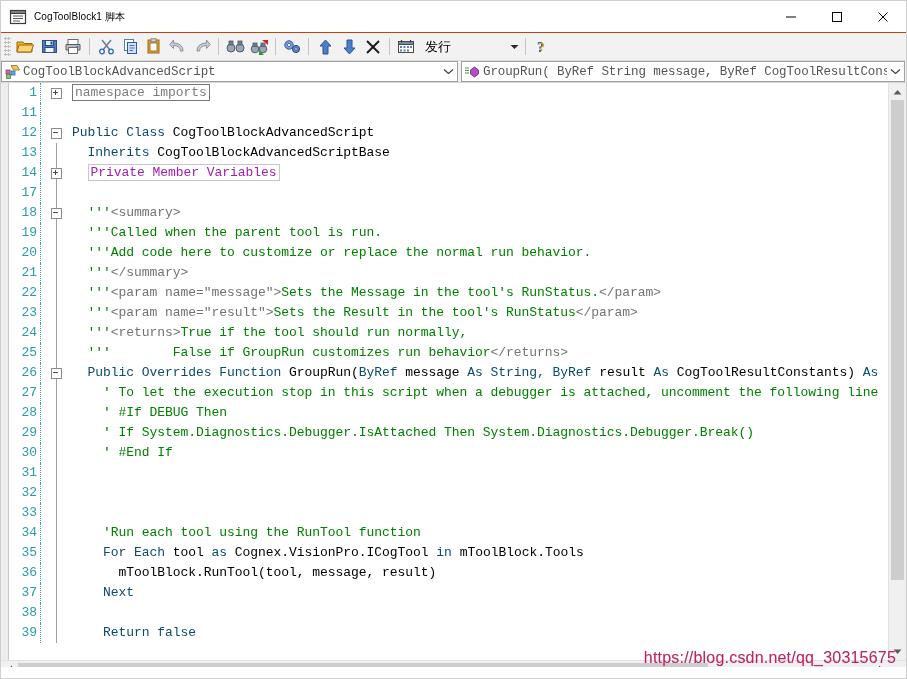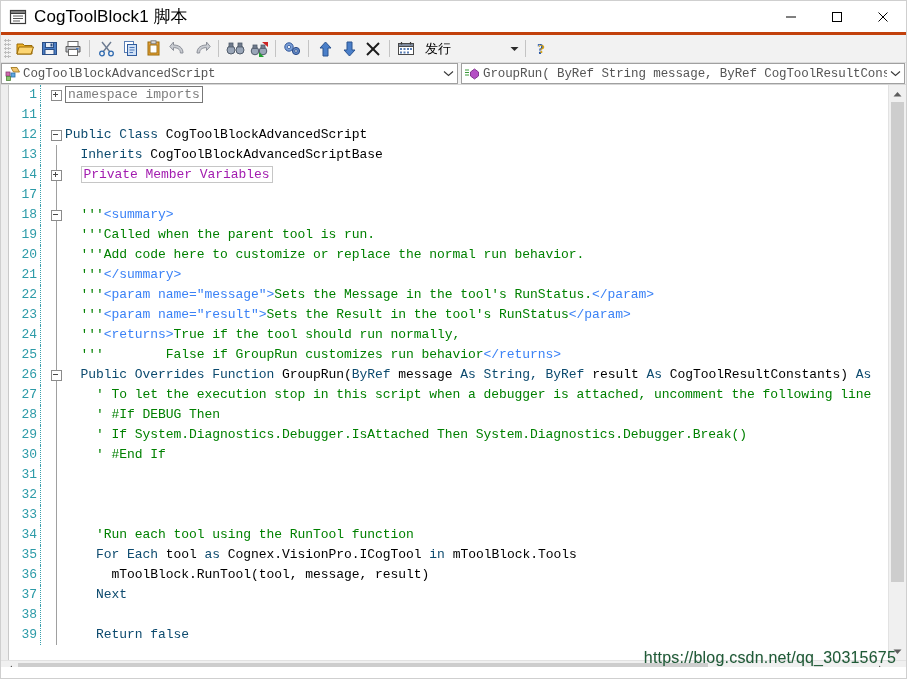--- a/index.html
+++ b/index.html
@@ -36,21 +36,21 @@
   }
   .title-icon {
     width: 18px;
     height: 18px;
     margin-left: 8px;
     margin-right: 7px;
     flex: 0 0 auto;
     position: relative;
   }
   .title-text {
-    font-size: 17px;
+    font-size: 10px;
     color: #000000;
     white-space: nowrap;
     letter-spacing: 0.1px;
   }
   .winbtns {
     margin-left: auto;
     display: flex;
     height: 31px;
   }
   .winbtn {
@@ -76,21 +76,21 @@
     padding: 3px 11px 4px 11px;
     white-space: nowrap;
   }
 
   
   .toolbar {
     height: 27px;
     display: flex;
     align-items: center;
     background: #f2f2f2;
-    border-top: 3px solid #c2410c;
+    border-top: 1px solid #c2410c;
     border-bottom: 1px solid #dcdcdc;
     flex: 0 0 auto;
     padding-left: 2px;
   }
   .grip {
     width: 7px;
     height: 19px;
     margin: 0 2px 0 1px;
     background-image:
       radial-gradient(circle at 1.5px 1.5px, #b5b5b5 1px, transparent 1.2px);
@@ -262,25 +262,26 @@
     z-index: 1;
   }
   .vline.full { top: 0; bottom: 0; }
   .ltext {
     flex: 1 1 auto;
     overflow: hidden;
     white-space: pre;
     font-family: "Liberation Mono", monospace;
     font-size: 13px;
     letter-spacing: -0.05px;
+    margin-left: 7px;
   }
   .kw  { color: #0c4a6e; }
   .cmt { color: #008000; }
   .doc { color: #008000; }
-  .tag { color: #3b82f6; }
+  .tag { color: #737373; }
   .txt { color: #000000; }
   .region {
     color: #a21caf;
     border: 1px solid #c6c6c6;
     padding: 0 2px;
     display: inline-block;
     line-height: 15px;
   }
   .region.sel {
     border-color: #777777;
@@ -333,21 +334,21 @@
     background: #cdcdcd;
   }
   .corner { width: 17px; flex: 0 0 auto; background: #f0f0f0; }
 
   
   .watermark {
     position: absolute;
     right: 10px;
     bottom: 11px;
     font-size: 16px;
-    color: #14532d;
+    color: #be185d;
     opacity: .95;
     letter-spacing: .2px;
     pointer-events: none;
     text-shadow: 0 0 1px rgba(200,200,200,.9);
     font-family: "Liberation Sans", sans-serif;
   }
   .statusstrip {
     position: absolute;
     left: 0; right: 0; bottom: 0;
     height: 11px;

